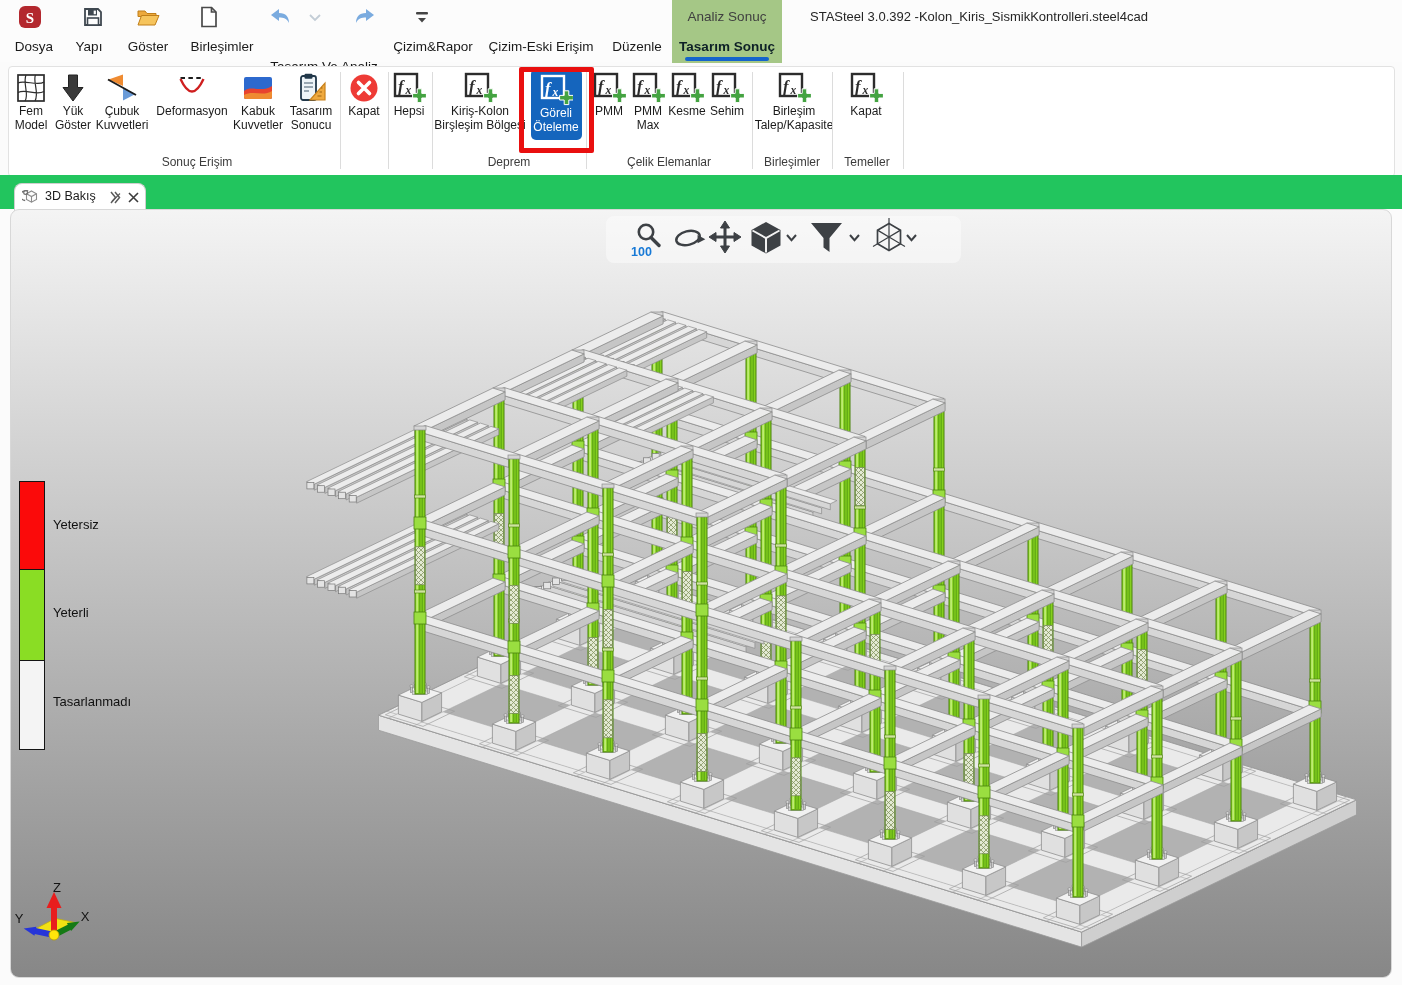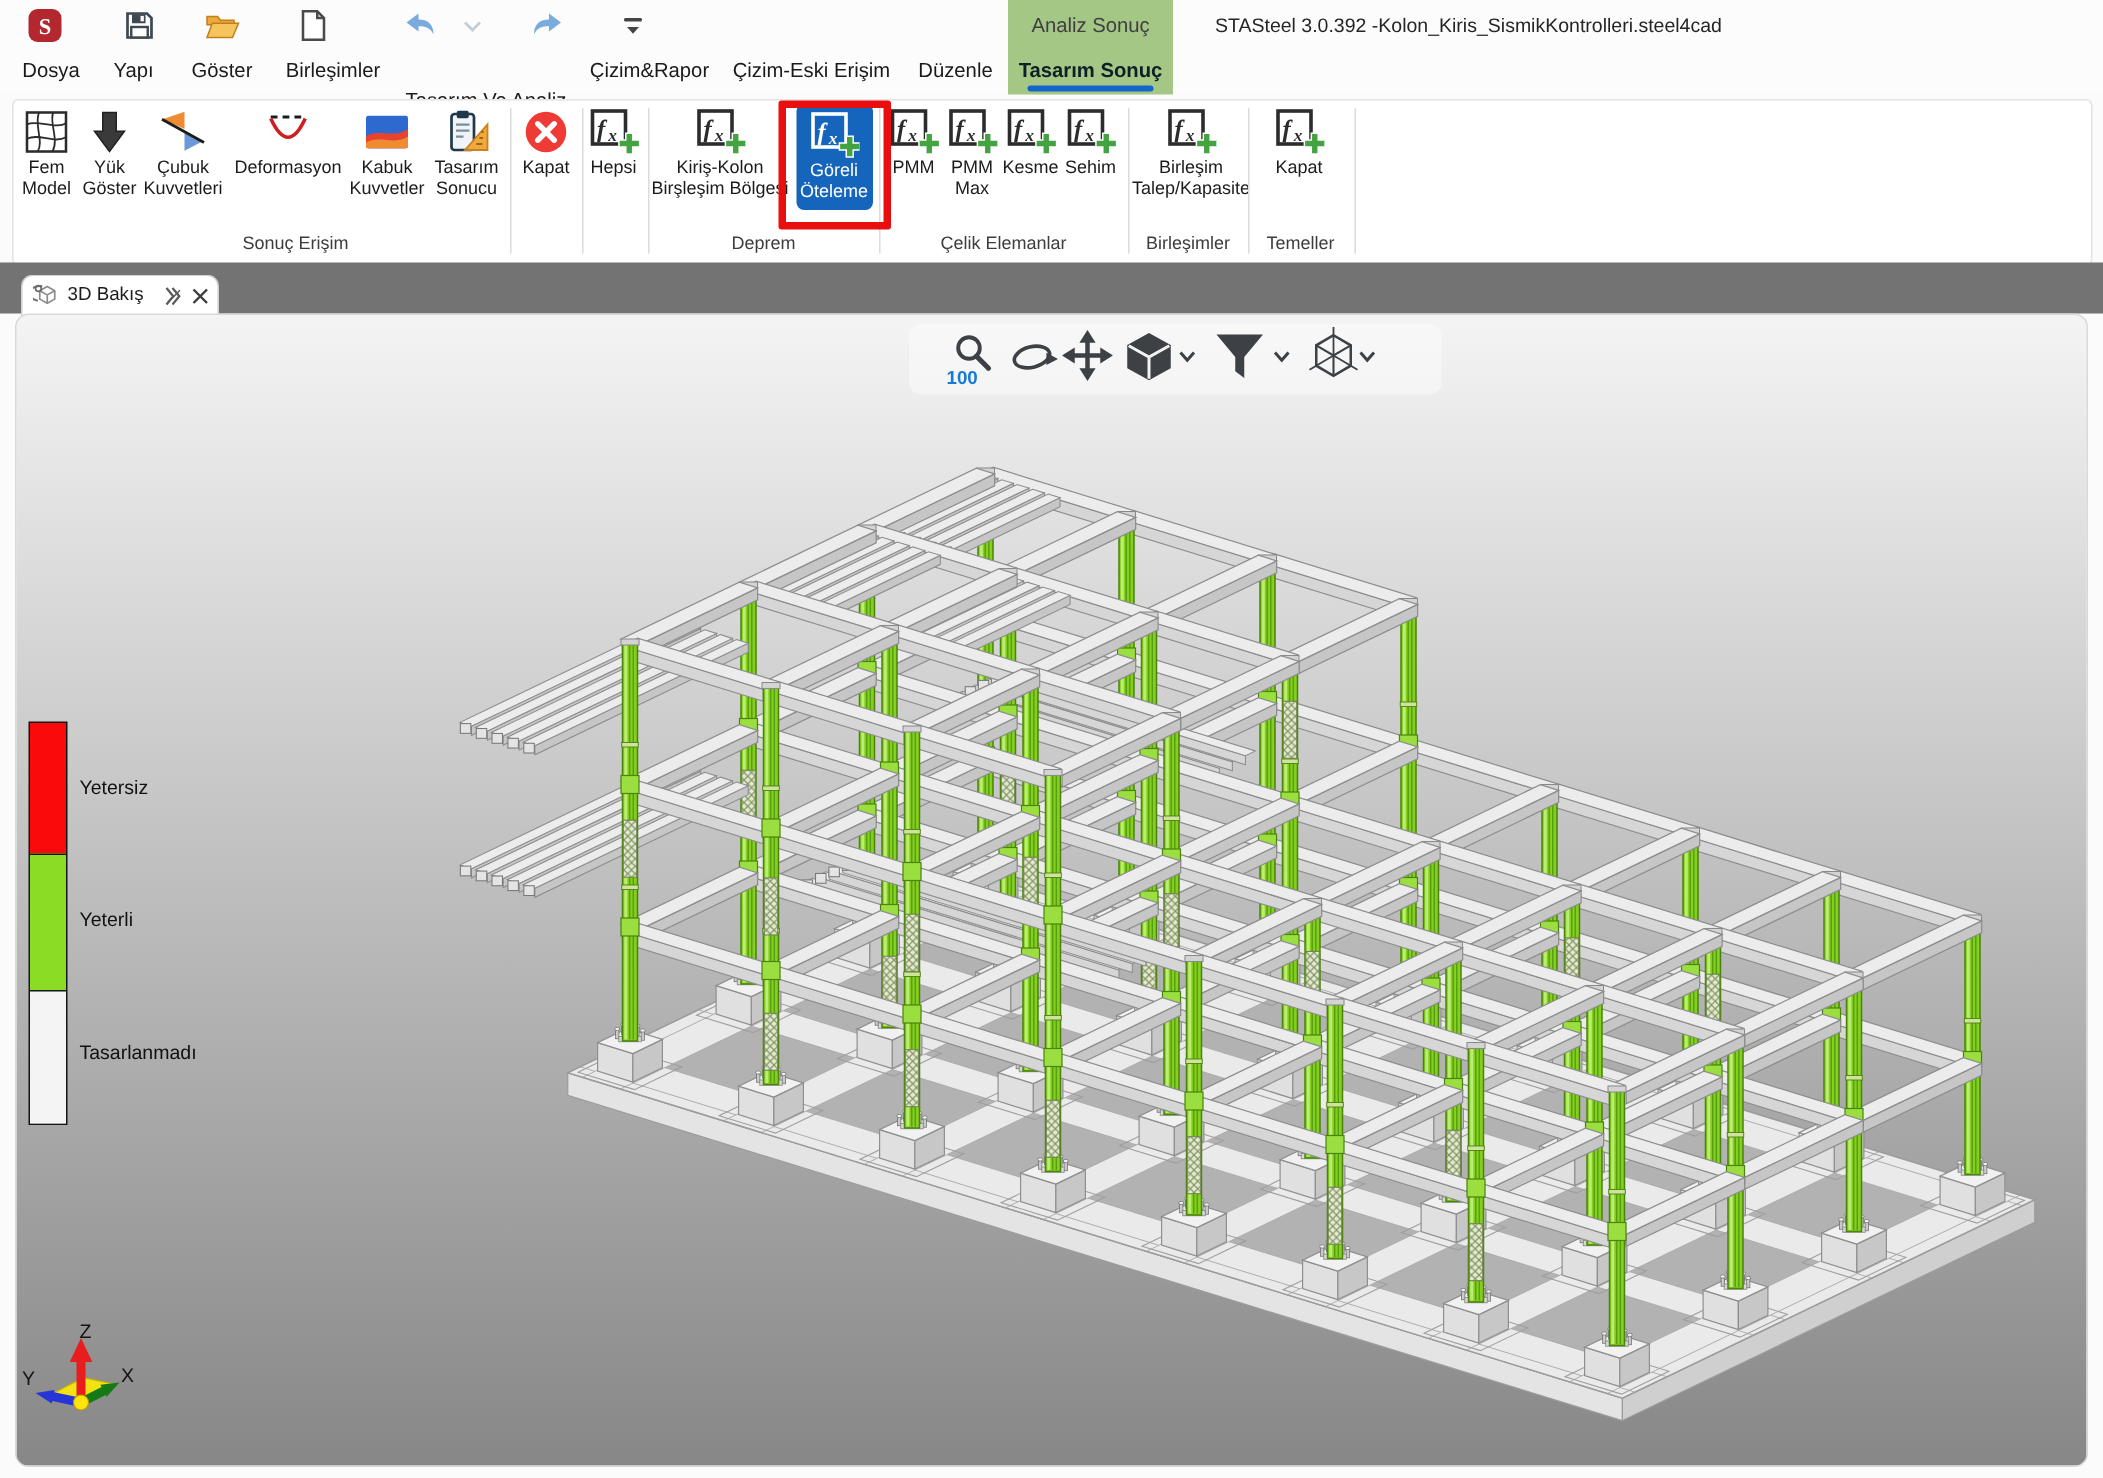--- a/index.html
+++ b/index.html
@@ -24,21 +24,21 @@
           border:1px solid #e2e2e2;border-radius:4px;}
   .rgroup-label{position:absolute;bottom:7px;text-align:center;font-size:12px;color:#3c3c3c;white-space:nowrap;}
   .rsep{position:absolute;top:5px;height:97px;width:1px;background:#dcdcdc;}
   .rbtn{position:absolute;top:4px;text-align:center;cursor:default;}
   .rbtn .ricon{display:block;margin:0 auto;width:34px;height:34px;}
   .rbtn .rlabel{font-size:12px;line-height:13.5px;color:#1b1b1b;white-space:nowrap;}
   .rbtn.hl{background:#1565bd;border-radius:5px;padding:4px 0 6px;margin-top:-2px;}
   .rbtn.hl .rlabel{color:#ffffff;}
   #red-annot{position:absolute;border:5px solid #e90f0f;border-radius:2px;z-index:5;}
   
-  #tabstrip{position:absolute;left:0;top:175px;width:100%;height:34px;background:#737373;}
+  #tabstrip{position:absolute;left:0;top:175px;width:100%;height:34px;background:#22c55e;}
   #view-tab{position:absolute;left:14px;top:8px;width:130px;height:27px;background:#ffffff;
             border:1px solid #cfcfcf;border-bottom:none;border-radius:8px 8px 0 0;}
   #view-tab .vt-label{position:absolute;left:30px;top:5px;font-size:12.5px;color:#1b1b1b;}
   
   #viewport{position:absolute;left:10px;top:209px;width:1382px;height:769px;
             background:linear-gradient(#f4f4f4,#878787);
             border:1px solid #d8d8d8;border-radius:9px;box-sizing:border-box;overflow:hidden;}
   #vp-toolbar{position:absolute;left:595px;top:6px;width:355px;height:47px;background:rgba(252,252,252,0.55);border-radius:8px;}
   #structure-svg{position:absolute;left:0;top:0;}
   #legend{position:absolute;left:8px;top:271px;}

